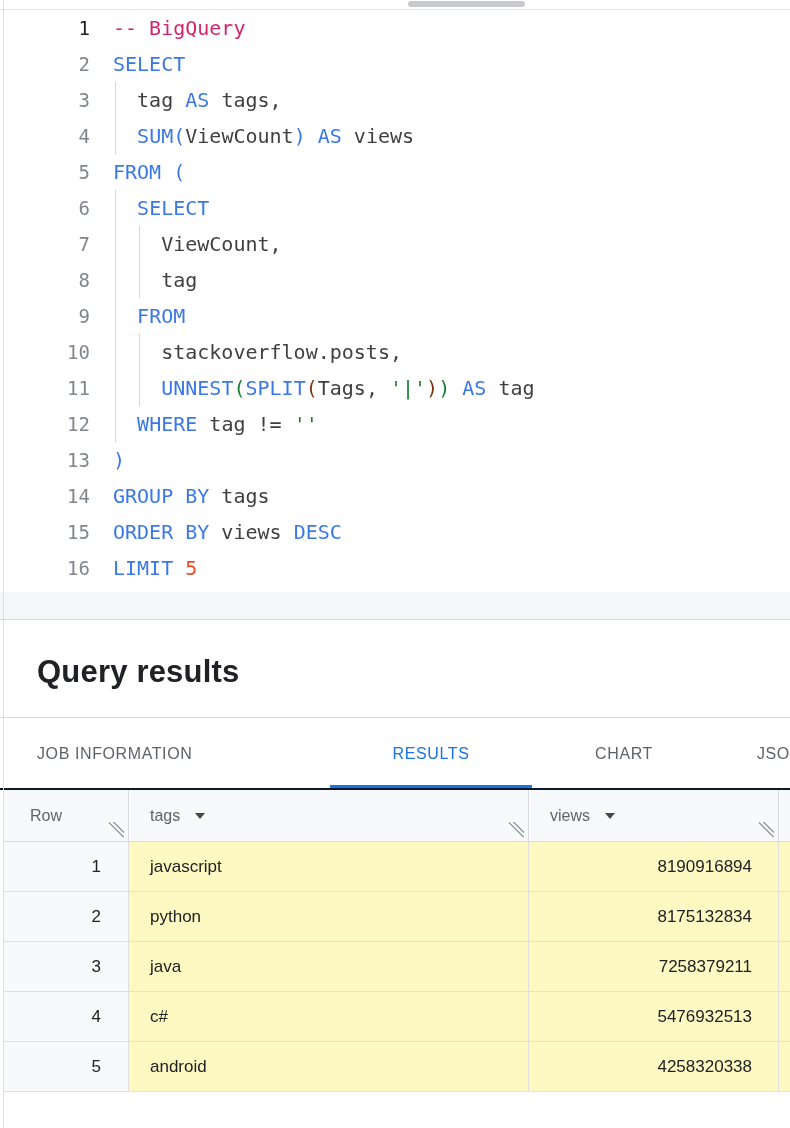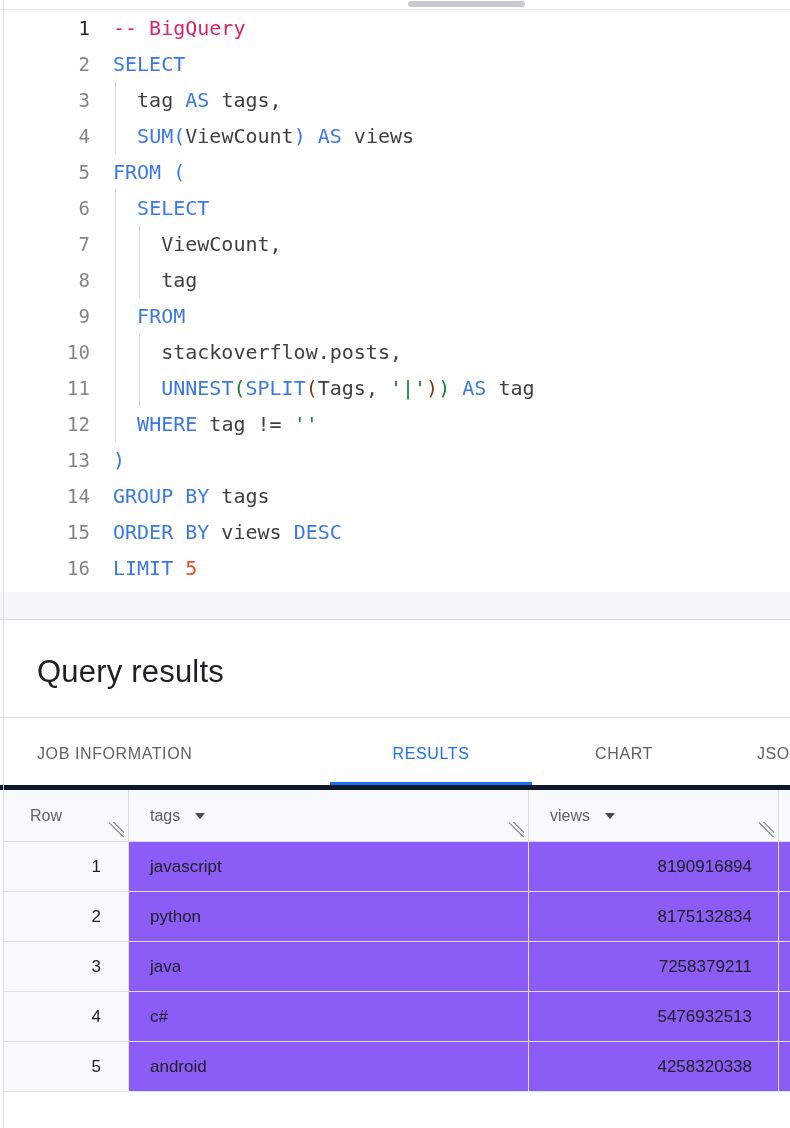--- a/index.html
+++ b/index.html
@@ -27,24 +27,24 @@
   .tk-s { color:#188038; }      
   .tk-num { color:#ea4b26; }    
   .tk-b { color:#3b78e7; }      
   .tk-g { color:#188038; }      
   .tk-r { color:#7b3814; }      
   .editor-gap { height:6px; background:#fff; }
   .editor-pad { height:28px; background:#f6f7f8; border-bottom:1px solid #dadce0; }
 
   
   .qr-header { height:98px; border-bottom:1px solid #dadce0; display:flex; align-items:center; background:#fff; }
-  .qr-title { margin-left:37px; font-size:31px; font-weight:400; color:#202124; letter-spacing:.2px;margin-top:6px; }
-
-  
-  .tabs { height:72px; border-bottom:5px solid #0f172a; position:relative; background:#fff; }
+  .qr-title { margin-left:37px; font-size:31px; font-weight:700; color:#202124; letter-spacing:.2px;margin-top:6px; }
+
+  
+  .tabs { height:72px; border-bottom:2px solid #0f172a; position:relative; background:#fff; }
   .tab { position:absolute; top:0; height:71px; display:flex; align-items:center;
          font-size:16px; font-weight:500; letter-spacing:.6px; color:#5f6368;
          cursor:pointer; white-space:nowrap; }
   .tab.active { color:#1a73e8; }
   #tab-job { left:37px; }
   #tab-results { left:431px; transform:translateX(-50%); }
   #tab-chart { left:624px; transform:translateX(-50%); }
   #tab-json { left:757px; }
   .tab-underline { position:absolute; left:330px; bottom:0; width:202px; height:3px; background:#1a73e8; }
 
@@ -58,21 +58,21 @@
   .th-row { padding-left:26px; }
   .th-tags, .th-views { padding-left:21px; }
   .arrow { margin-left:15px; width:0; height:0; border-left:5.5px solid transparent;
            border-right:5.5px solid transparent; border-top:6.5px solid #45484d; }
   .handle { position:absolute; right:4px; bottom:4px; width:15px; height:15px;
             background-image:
               linear-gradient(45deg, transparent 44%, #9aa0a6 44%, #9aa0a6 51%, transparent 51%),
               linear-gradient(45deg, transparent 62%, #9aa0a6 62%, #9aa0a6 69%, transparent 69%); }
   .trow { height:50px; border-bottom:1px solid #e0e0e0; }
   .cell { display:flex; align-items:center; border-right:1px solid #e0e0e0;
-          font-size:17px; color:#202124; background:#8b5cf6; }
+          font-size:17px; color:#202124; background:#fef9c3; }
   .cell-extra { border-right:none; }
   .cell-rownum { background:#f8f9fa; justify-content:flex-end; padding-right:27px; }
   .cell-tags { padding-left:21px; }
   .cell-views { justify-content:flex-end; padding-right:26px; }
   .bottom-space { height:36px; background:#fff; }
 </style>
 </head>
 <body>
 
 <div class="vline"></div>

